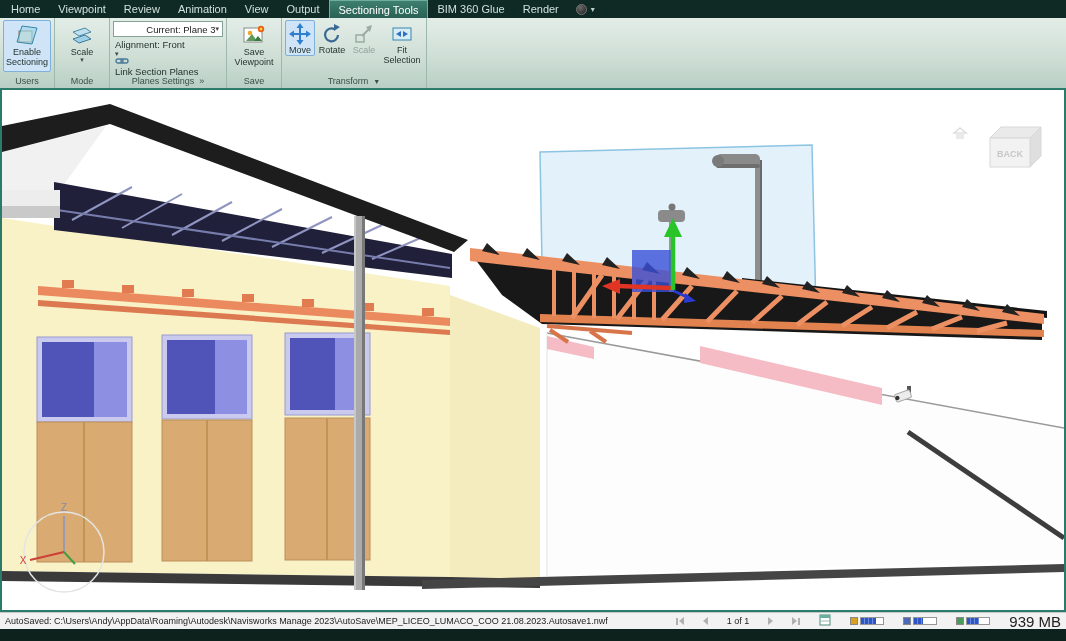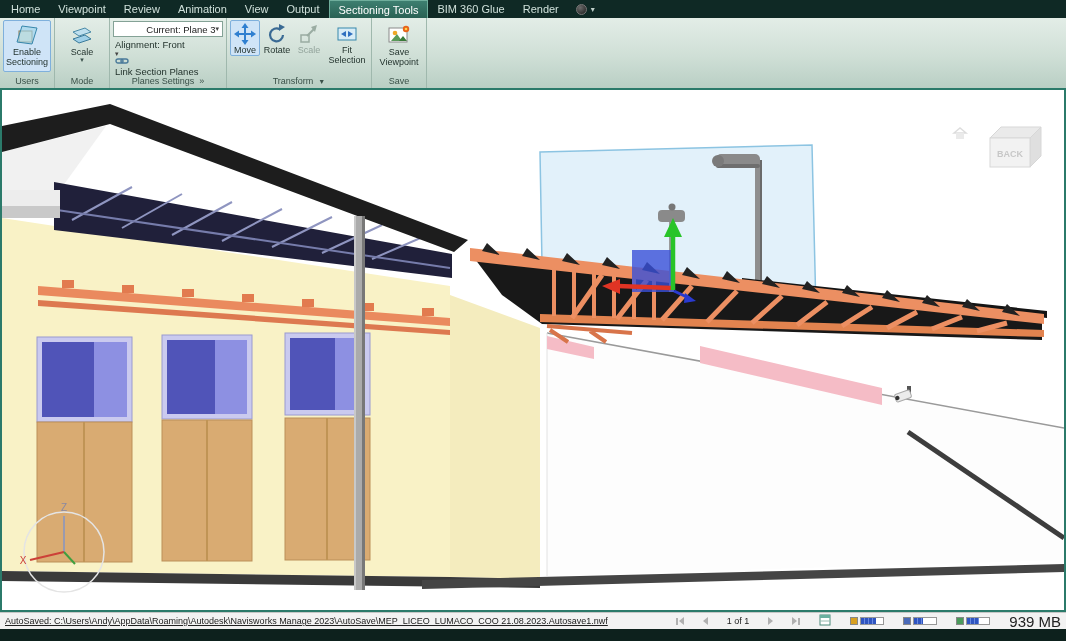--- a/index.html
+++ b/index.html
@@ -42,21 +42,21 @@
   .icon20 { width:22px; height:22px; display:block; }
   .icon14 { width:14px; height:10px; display:block; }
 
   
   .canvas-wrap { flex:1; background:#2b7a6a; padding:2px; }
   .canvas { width:1062px; height:520px; background:#ffffff; position:relative; }
   .canvas svg { display:block; }
 
   
   .statusbar { height:17px; background:#f2f2f2; border-top:1px solid #c6c6c6; display:flex; align-items:center; font-size:9px; color:#222; padding:0 5px; }
-  .sb-left { flex:1; white-space:nowrap; overflow:hidden;text-decoration:underline; }
+  .sb-left { flex:1; white-space:nowrap; overflow:hidden; }
   .sb-right { display:flex; align-items:center; gap:19px; }
   .sb-page { font-size:9px; color:#222; }
   .navbtn { display:inline-flex; align-items:center; gap:1px; }
   .navbtn .bar { width:2px; height:7px; background:#b0b0b0; display:inline-block; }
   .tri-l { width:0; height:0; border-top:4px solid transparent; border-bottom:4px solid transparent; border-right:5px solid #b0b0b0; display:inline-block; }
   .tri-r { width:0; height:0; border-top:4px solid transparent; border-bottom:4px solid transparent; border-left:5px solid #b0b0b0; display:inline-block; }
   .meter { display:inline-flex; align-items:center; gap:2px; }
   .mi { width:8px; height:8px; display:inline-block; border:1px solid #888; }
   .mi-pencil { background:#d8a020; }
   .mi-disk { background:#4a6ab8; }
@@ -143,20 +143,41 @@
       </div>
     </div>
     <div class="group-label">
       <span>Planes Settings</span>
       <span class="expander">»</span>
     </div>
   </div>
 
   <div class="group">
     <div class="group-body">
+      <div class="bigbtn">
+        <span class="icon24">
+          <svg viewBox="0 0 24 24" width="24" height="24">
+            <rect x="2" y="5" width="18" height="14" fill="#ffffff" stroke="#8a8a8a"></rect>
+            <circle cx="8" cy="10" r="2.3" fill="#f0a828"></circle>
+            <polygon points="4,18 10,11 15,18" fill="#5a9a5a"></polygon>
+            <polygon points="12,18 16,13 20,18" fill="#3a7a3a"></polygon>
+            <circle cx="19" cy="6" r="3.2" fill="#e8641a"></circle>
+            <circle cx="19" cy="6" r="1.3" fill="#ffd24a"></circle>
+          </svg>
+        </span>
+        <span class="lbl">Save Viewpoint</span>
+      </div>
+    </div>
+    <div class="group-label">
+        <span>Save</span>
+      </div>
+  </div>
+
+  <div class="group">
+    <div class="group-body">
       <div class="smallbtn active">
         <span class="icon20">
           <svg viewBox="0 0 22 22" width="22" height="22">
             <line x1="11" y1="4" x2="11" y2="18" stroke="#2f7fd0" stroke-width="2"></line>
             <line x1="4" y1="11" x2="18" y2="11" stroke="#2f7fd0" stroke-width="2"></line>
             <polygon points="11,0 7.5,5 14.5,5" fill="#2f7fd0"></polygon>
             <polygon points="11,22 7.5,17 14.5,17" fill="#2f7fd0"></polygon>
             <polygon points="0,11 5,7.5 5,14.5" fill="#2f7fd0"></polygon>
             <polygon points="22,11 17,7.5 17,14.5" fill="#2f7fd0"></polygon>
           </svg>
@@ -190,41 +211,20 @@
             <polygon points="17,11 12,8 12,14" fill="#2f6fc0"></polygon>
           </svg>
         </span>
         <span class="lbl">Fit Selection</span>
       </div>
     </div>
     <div class="group-label">
       <span>Transform</span>
       <span class="caret">▼</span>
     </div>
-  </div>
-
-  <div class="group">
-    <div class="group-body">
-      <div class="bigbtn">
-        <span class="icon24">
-          <svg viewBox="0 0 24 24" width="24" height="24">
-            <rect x="2" y="5" width="18" height="14" fill="#ffffff" stroke="#8a8a8a"></rect>
-            <circle cx="8" cy="10" r="2.3" fill="#f0a828"></circle>
-            <polygon points="4,18 10,11 15,18" fill="#5a9a5a"></polygon>
-            <polygon points="12,18 16,13 20,18" fill="#3a7a3a"></polygon>
-            <circle cx="19" cy="6" r="3.2" fill="#e8641a"></circle>
-            <circle cx="19" cy="6" r="1.3" fill="#ffd24a"></circle>
-          </svg>
-        </span>
-        <span class="lbl">Save Viewpoint</span>
-      </div>
-    </div>
-    <div class="group-label">
-        <span>Save</span>
-      </div>
   </div>
 
 </div>
 
 <div class="canvas-wrap">
   <div class="canvas">
     <svg width="1062" height="520" viewBox="0 0 1062 520" preserveAspectRatio="none">
       <rect x="0" y="0" width="1062" height="520" fill="#ffffff"></rect>
 
       <g>

